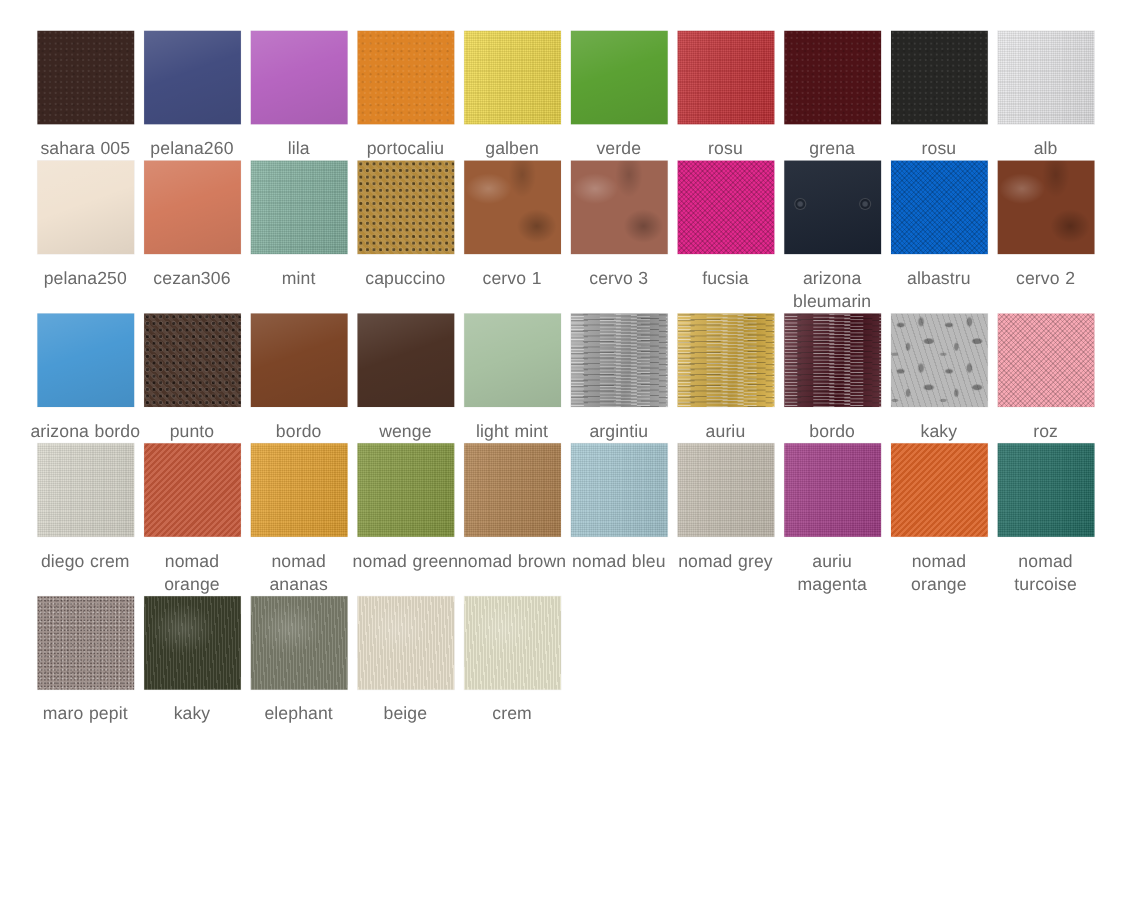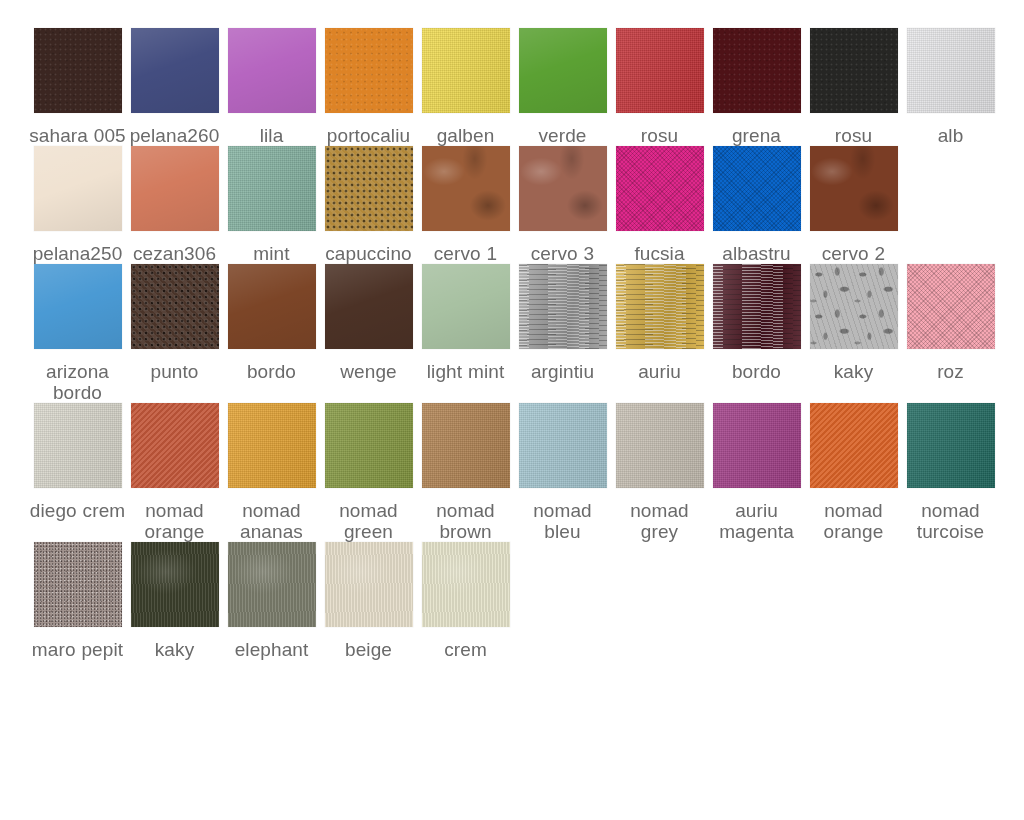--- a/index.html
+++ b/index.html
@@ -42,21 +42,21 @@
     width: 88px;
     height: 85px;
     position: relative;
     overflow: hidden;
     background-repeat: repeat;
     box-shadow: 0 0 0 0.5px rgba(0,0,0,0.05);
   }
 
   .swatch-label {
     margin-top: 12px;
-    font-size: 19px;
+    font-size: 16px;
     line-height: 21px;
     color: #6a6a6a;
     text-align: center;
     width: 100px;
     letter-spacing: 0.1px;
     word-spacing: 0.5px;
   }
 
   
   .swatch-chip::before,
@@ -237,20 +237,27 @@
       </div>
       <div class="swatch-cell">
         <div class="swatch-chip tex-mottled" title="cervo 3" style="background-color: rgb(157, 100, 82);"></div>
         <div class="swatch-label">cervo 3</div>
       </div>
       <div class="swatch-cell">
         <div class="swatch-chip tex-net" title="fucsia" style="background-color: rgb(224, 40, 140);"></div>
         <div class="swatch-label">fucsia</div>
       </div>
       <div class="swatch-cell">
+        <div class="swatch-chip tex-plain" title="arizona bleumarin" style="background-color: rgb(26, 34, 48);">
+          <span class="stud left"></span>
+          <span class="stud right"></span>
+        </div>
+        <div class="swatch-label">arizona bleumarin</div>
+      </div>
+      <div class="swatch-cell">
         <div class="swatch-chip tex-net" title="albastru" style="background-color: rgb(10, 102, 204);"></div>
         <div class="swatch-label">albastru</div>
       </div>
       <div class="swatch-cell">
         <div class="swatch-chip tex-mottled" title="cervo 2" style="background-color: rgb(122, 61, 37);"></div>
         <div class="swatch-label">cervo 2</div>
       </div>
     </div>
     <div class="swatch-row">
       <div class="swatch-cell">

